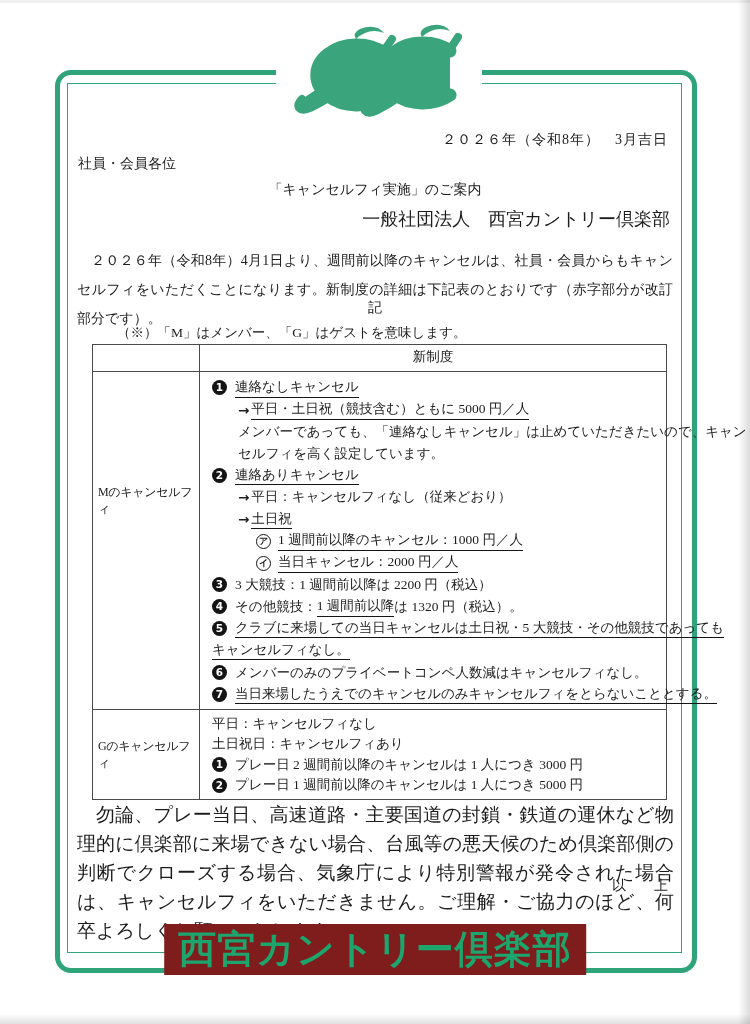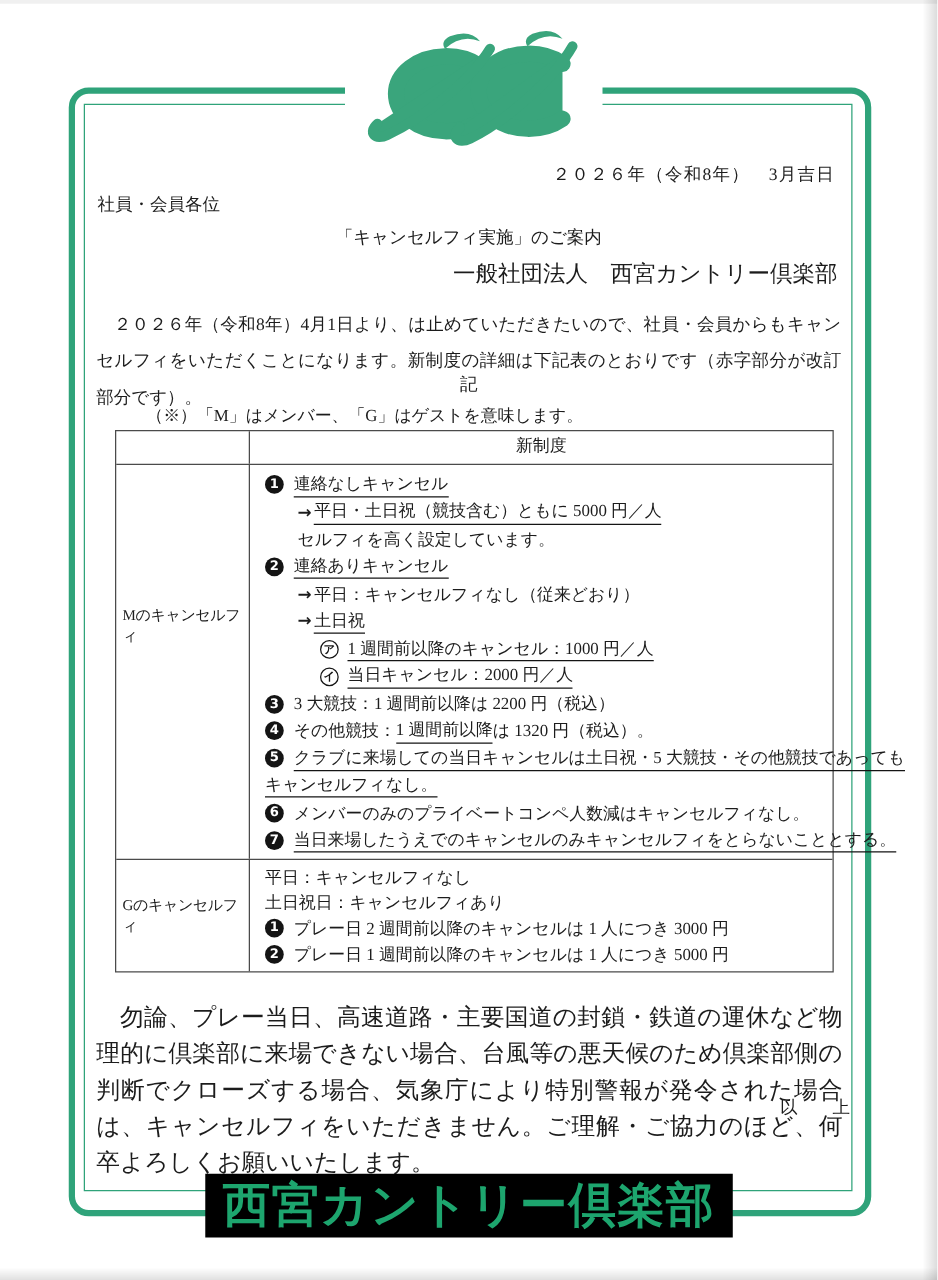--- a/index.html
+++ b/index.html
@@ -59,27 +59,27 @@
     font-family:"DejaVu Sans",sans-serif;font-weight:bold;}
   .bkana{width:15px;height:15px;border-radius:50%;border:1.5px solid #141414;color:#141414;
     box-sizing:border-box;font-size:9px;line-height:12px;text-align:center;flex:none;
     margin-right:7px;font-weight:bold;}
   .barrow{font-weight:bold;margin-right:2px;font-family:"DejaVu Sans",sans-serif;}
   .em{font-weight:normal;border-bottom:1.6px solid #141414;padding-bottom:0.5px;}
 
   
   .t-close{position:absolute;top:800px;left:77px;width:597px;font-size:19px;
     line-height:29px;text-align:justify;text-indent:1em;}
-  .t-ijou{position:absolute;top:877px;right:70px;font-size:14px;}
+  .t-ijou{position:absolute;top:877px;right:82px;font-size:14px;}
 
   
   .footer-name{position:absolute;top:924px;left:50%;transform:translateX(-50%);
-    background:#000000;padding:0 14px;font-size:38px;font-weight:bold;
+    background:#7f1d1d;padding:0 14px;font-size:38px;font-weight:bold;
     font-family:"Liberation Sans","DejaVu Sans",sans-serif;color:var(--fgreen);
-    letter-spacing:1px;white-space:nowrap;margin-top:15px;}
+    letter-spacing:1px;white-space:nowrap;}
 </style>
 </head>
 <body>
 
 <div id="page" style="--green: #2fa37a; --fgreen: #1da56e; --tb: #4a4a4a; color: rgb(28, 28, 28);">
 
   <div class="scan-top"></div>
   <div class="scan-right"></div>
   <div class="scan-bottom"></div>
 
@@ -98,41 +98,44 @@
       <path d="M84 16 Q97 4 112 10 Q104 0 88 6 Q80 10 84 16 Z"></path>
       <path d="M150 14 Q163 2 178 8 Q170 -2 154 4 Q146 8 150 14 Z"></path>
     </g>
   </svg>
 
   <div class="t-date">２０２６年（令和8年）　3月吉日</div>
   <div class="t-addr">社員・会員各位</div>
   <div class="t-title">「キャンセルフィ実施」のご案内</div>
   <div class="t-sender">一般社団法人　西宮カントリー倶楽部</div>
 
-  <div class="t-body">２０２６年（令和8年）4月1日より、は止めていただきたいので、社員・会員からもキャンセルフィをいただくことになります。新制度の詳細は下記表のとおりです（赤字部分が改訂部分です）。</div>
+  <div class="t-body">２０２６年（令和8年）4月1日より、週間前以降のキャンセルは、社員・会員からもキャンセルフィをいただくことになります。新制度の詳細は下記表のとおりです（赤字部分が改訂部分です）。</div>
   <div class="t-ki">記</div>
   <div class="t-note">（※）「M」はメンバー、「G」はゲストを意味します。</div>
 
   <div class="tbl">
     <div class="trow hrow">
       <div class="lcell"></div>
       <div class="rcell">新制度</div>
     </div>
     <div class="trow mrow">
       <div class="lcell">Mのキャンセルフィ</div>
       <div class="rcell" id="m-lines">
           <div class="tline">
             <span class="bnum">1</span>
             <span class="em">連絡なしキャンセル</span>
           </div>
           <div class="tline ind1">
             <span class="barrow">→</span>
             <span class="em">平日・土日祝（競技含む）ともに 5000 円／人</span>
           </div>
           <div class="tline ind1">
+            <span>メンバーであっても、「連絡なしキャンセル」は止めていただきたいので、キャン</span>
+          </div>
+          <div class="tline ind1">
             <span>セルフィを高く設定しています。</span>
           </div>
           <div class="tline">
             <span class="bnum">2</span>
             <span class="em">連絡ありキャンセル</span>
           </div>
           <div class="tline ind1">
             <span class="barrow">→</span>
             <span>平日：キャンセルフィなし（従来どおり）</span>
           </div>

